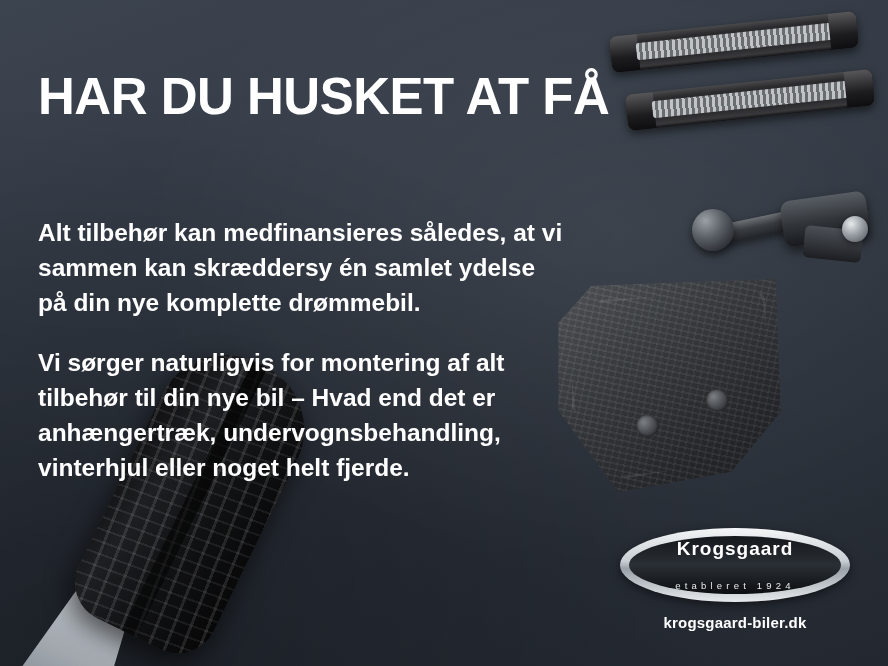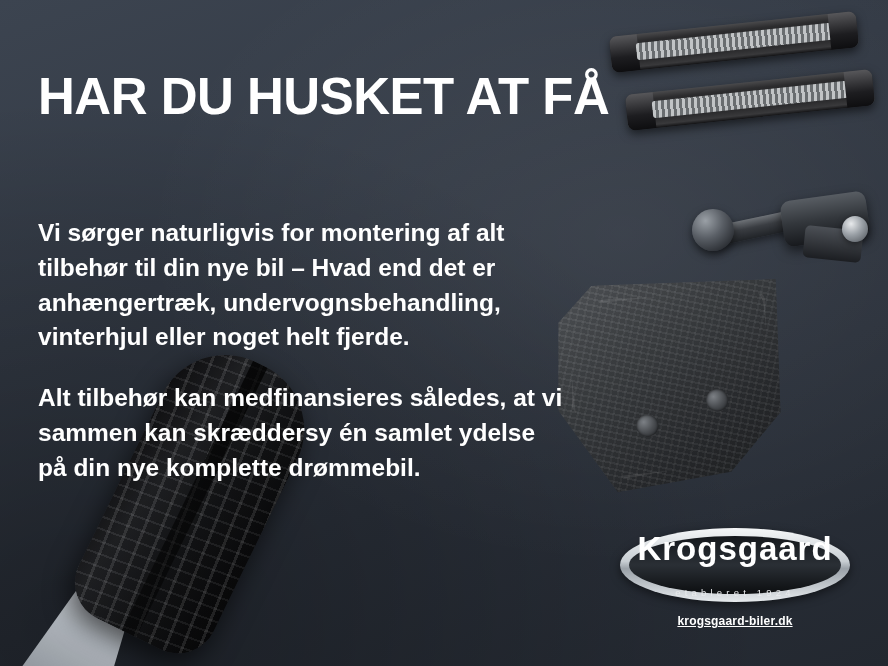--- a/index.html
+++ b/index.html
@@ -280,38 +280,37 @@
     height: 58px;
     border-radius: 50%;
     background: linear-gradient(180deg, #15181c 0%, #2a2f35 50%, #0c0e10 100%);
     display: flex;
     flex-direction: column;
     align-items: center;
     justify-content: center;
     color: #ffffff;
   }
   .logo-name {
-    font-size: 33px;
+    font-size: 19px;
     font-weight: bold;
     letter-spacing: 1px;
     line-height: 1;
   }
   .logo-sub {
     font-size: 9.5px;
     letter-spacing: 4.2px;
     margin-top: 22px;
     color: #e8eaec;
   }
   .logo-url {
     margin-top: 12px;
     color: #ffffff;
-    font-size: 12px;
+    font-size: 15px;
     font-weight: bold;
     letter-spacing: 0.2px;
-    text-decoration: underline;
   }
 </style>
 </head>
 <body>
 
 <div class="poster">
 
   <div class="boards">
     <div class="board board-a">
       <div class="cap-l"></div>
@@ -347,22 +346,22 @@
       <div class="tread"></div>
       <div class="tread-center"></div>
     </div>
   </div>
 
   <div class="headline">
     <div>HAR DU HUSKET AT FÅ</div>
   </div>
 
   <div class="body-copy">
+    <p>Alt tilbehør kan medfinansieres således, at vi sammen kan skræddersy én samlet ydelse på din nye komplette drømmebil.</p>
     <p>Vi sørger naturligvis for montering af alt tilbehør til din nye bil – Hvad end det er anhængertræk, undervognsbehandling, vinterhjul eller noget helt fjerde.</p>
-    <p>Alt tilbehør kan medfinansieres således, at vi sammen kan skræddersy én samlet ydelse på din nye komplette drømmebil.</p>
   </div>
 
   <div class="logo-wrap">
     <div class="logo-badge">
       <div class="logo-inner">
         <div class="logo-name">Krogsgaard</div>
         <div class="logo-sub">etableret 1924</div>
       </div>
     </div>
     <div class="logo-url">krogsgaard-biler.dk</div>

